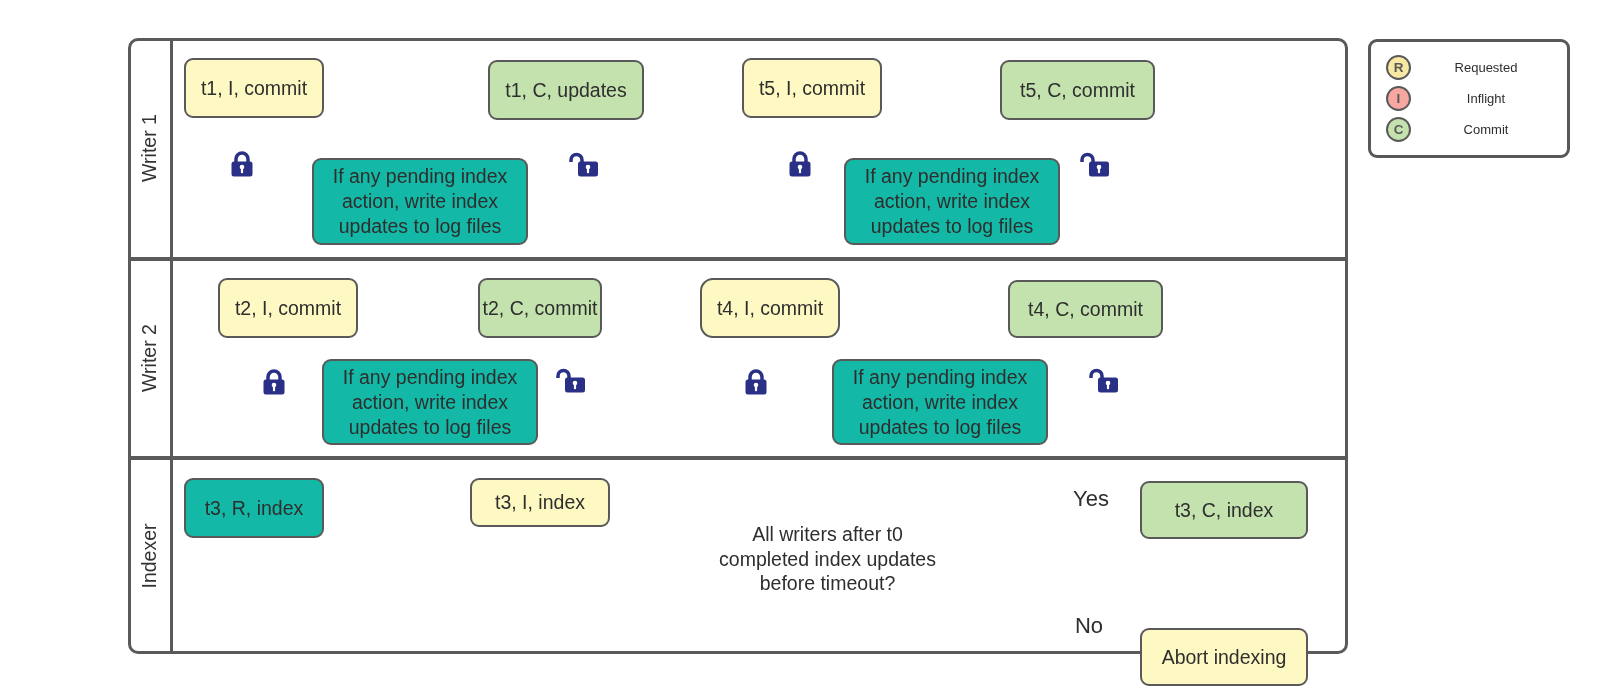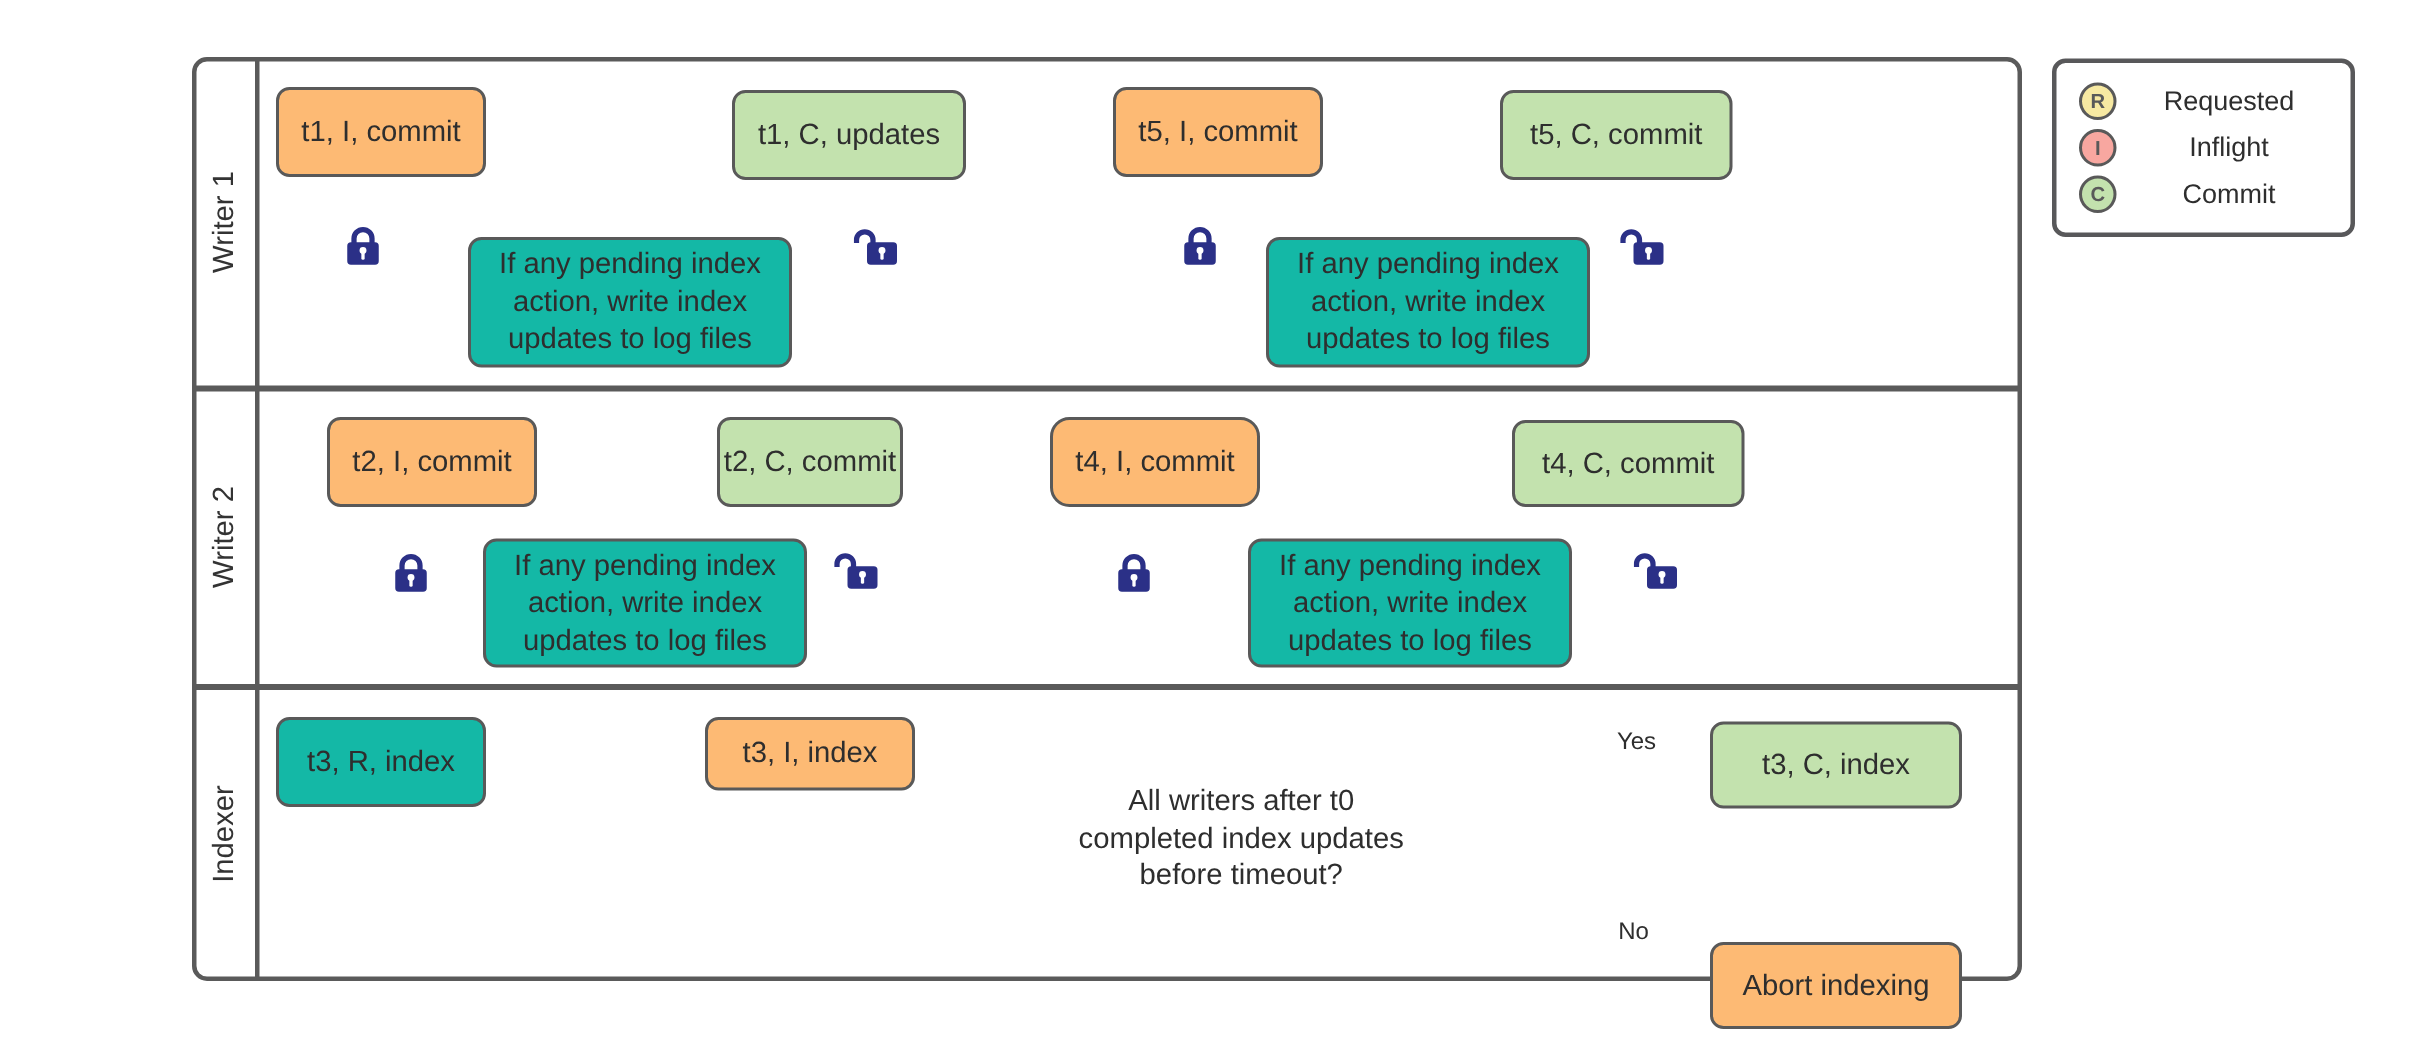--- a/index.html
+++ b/index.html
@@ -13,43 +13,43 @@
   .h-divider{background:#5a5a5a;height:3.5px;left:129px;width:1218px;}
   .v-divider{background:#5a5a5a;width:3px;top:39px;height:614px;left:170px;}
 
   .lane-label{width:140px;height:26px;text-align:center;font-size:19.5px;color:#333;
               transform:rotate(-90deg);line-height:26px;}
 
   
   .node{border:2.5px solid #595959;border-radius:9px;display:flex;flex-direction:column;
         align-items:center;justify-content:center;font-size:19.5px;text-align:center;
         line-height:25px;}
-  .pink{background:#fdba74;}
+  .pink{background:#fef9c3;}
   .green{background:#c3e2ae;}
   .yellow{background:#14b8a6;}
   .white{background:#14b8a6;}
 
-  .freefloat-label{font-size:16px;color:#2e2e2e;text-align:center;width:60px;}
+  .freefloat-label{font-size:22px;color:#2e2e2e;text-align:center;width:60px;}
 
   .decision-text{left:700px;top:522px;width:255px;font-size:19.5px;line-height:24.5px;
                  text-align:center;color:#2e2e2e;}
 
   
   .legend{left:1368px;top:39px;width:202px;height:119px;border:3px solid #58585a;
           border-radius:9px;background:#fff;display:flex;flex-direction:column;
           justify-content:center;padding:2px 0;}
   .legend-row{display:flex;align-items:center;height:31px;}
   .legend-swatch{width:25px;height:25px;border:2.5px solid #595959;border-radius:50%;
                  margin-left:15px;display:flex;align-items:center;justify-content:center;
                  font-size:13.5px;font-weight:bold;color:#595959;box-sizing:border-box;
                  flex:0 0 auto;}
   .sw-requested{background:#f7e9a2;}
   .sw-inflight{background:#f8a7a0;}
   .sw-commit{background:#c3e2ae;}
-  .legend-label{flex:1;text-align:center;font-size:18px;color:#2e2e2e;padding-right:6px;}
+  .legend-label{flex:1;text-align:center;font-size:13px;color:#2e2e2e;padding-right:6px;}
 
   svg.overlay{left:0;top:0;pointer-events:none;}
   .lock{pointer-events:none;}
 </style>
 </head>
 <body>
 
 <svg class="abs overlay" width="1609" height="700" viewBox="0 0 1609 700">
   <defs>
     <marker id="arrow" viewBox="0 0 10 10" refX="8.5" refY="5" markerWidth="6.5" markerHeight="6.5" orient="auto-start-reverse">

